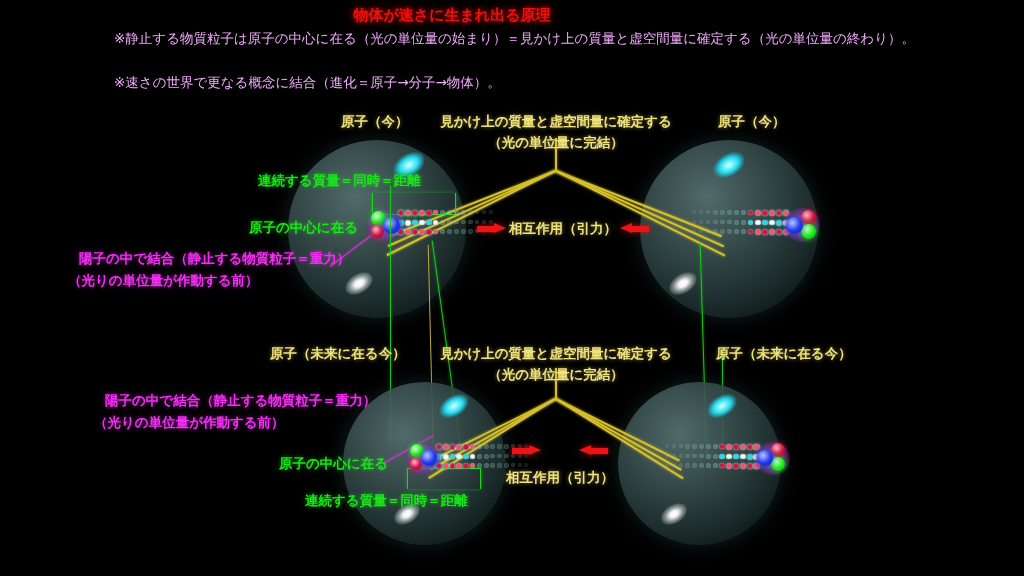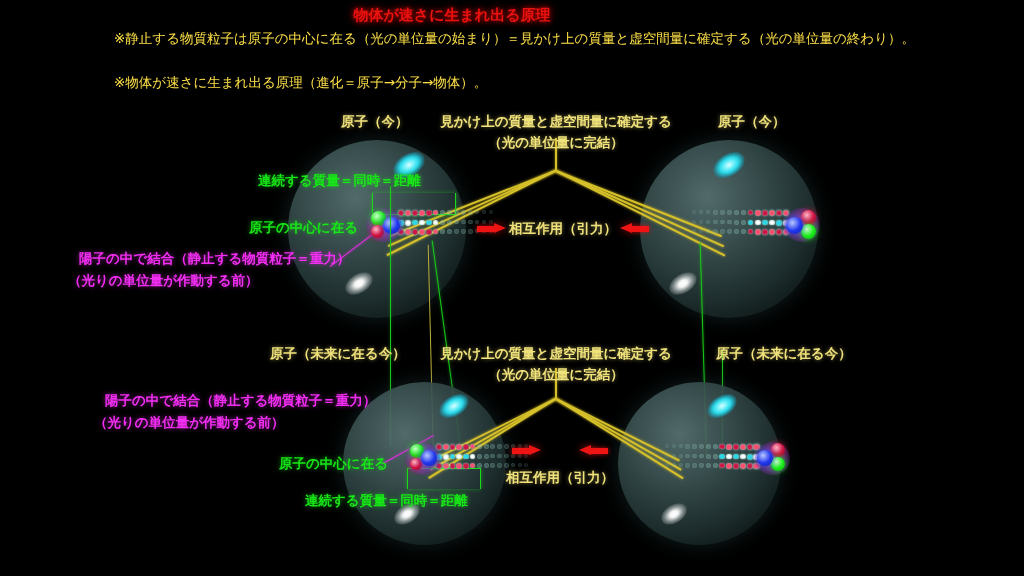--- a/index.html
+++ b/index.html
@@ -10,21 +10,21 @@
     background:#000;
     overflow:hidden;
     font-family:"DejaVu Sans","Liberation Sans",sans-serif;
     -webkit-font-smoothing:antialiased;
   }
   .txt{position:absolute;white-space:nowrap;line-height:1.28;}
   .title{
     color:#e8120e;font-weight:bold;font-size:15px;
     text-shadow:0 0 5px rgba(255,0,0,.75),0 0 11px rgba(255,0,0,.45);
   }
-  .hdr{color:#fde047;font-size:13.5px;}
+  .hdr{color:#f0abfc;font-size:13.5px;}
   .lbl-yellow{
     color:#f0e27a;font-weight:bold;font-size:13.5px;
     text-shadow:0 0 4px rgba(240,226,122,.55);
   }
   .lbl-green{
     color:#17e617;font-weight:bold;font-size:13.5px;
     text-shadow:0 0 5px rgba(23,230,23,.6);
   }
   .lbl-magenta{
     color:#f22ef2;font-weight:bold;font-size:13.5px;
@@ -89,21 +89,21 @@
   .arrow.left .head{right:17px;border-right:12px solid #ef1414;filter:drop-shadow(0 0 4px rgba(239,20,20,.7));}
 </style>
 </head>
 <body>
 
 <div id="stage">
 
   <div class="txt title ctr" style="left:0;top:6px;width:904px;">物体が速さに生まれ出る原理</div>
 
   <div class="txt hdr" style="left:114px;top:30px;">※静止する物質粒子は原子の中心に在る（光の単位量の始まり）＝見かけ上の質量と虚空間量に確定する（光の単位量の終わり）。</div>
-  <div class="txt hdr" style="left:114px;top:74px;">※物体が速さに生まれ出る原理（進化＝原子→分子→物体）。</div>
+  <div class="txt hdr" style="left:114px;top:74px;">※速さの世界で更なる概念に結合（進化＝原子→分子→物体）。</div>
 
   <div class="sphere" style="left:288px;top:140px;width:178px;height:178px;">
     <div class="glow glow-cyan" style="left:104px;top:14px;width:34px;height:22px;"></div>
     <div class="glow glow-white" style="left:56px;top:134px;width:30px;height:19px;"></div>
   </div>
   <div class="sphere" style="left:640px;top:140px;width:178px;height:178px;">
     <div class="glow glow-cyan" style="left:72px;top:14px;width:34px;height:22px;"></div>
     <div class="glow glow-white" style="left:28px;top:134px;width:30px;height:19px;"></div>
   </div>
 

